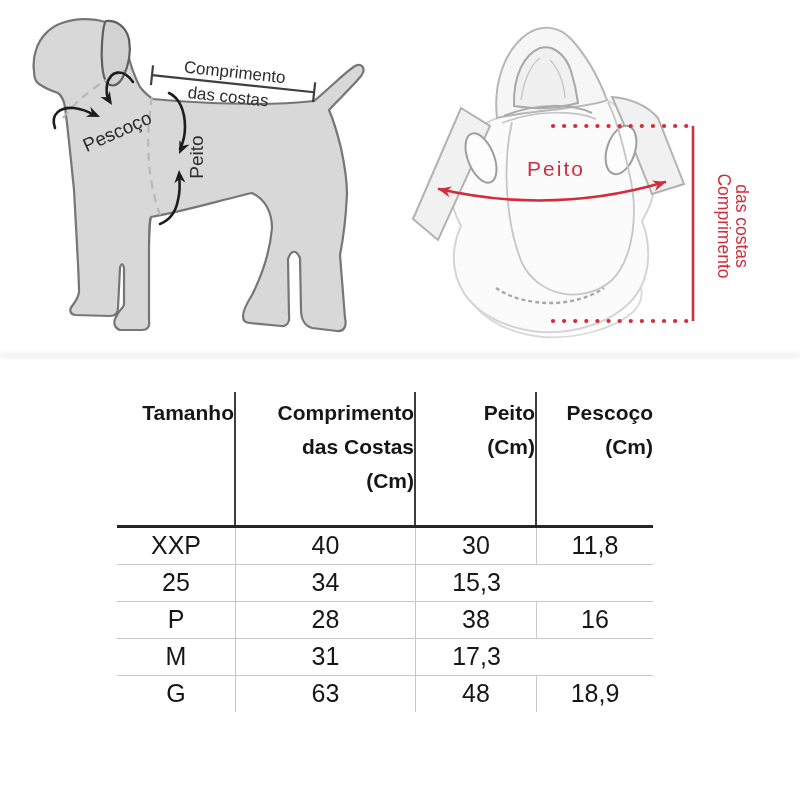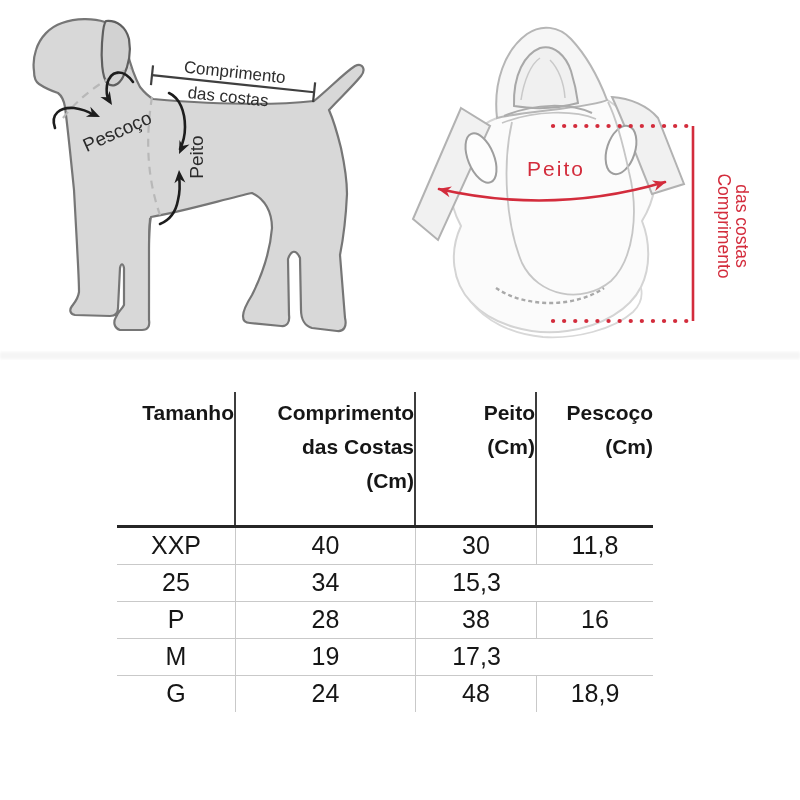--- a/index.html
+++ b/index.html
@@ -178,24 +178,24 @@
         <div class="td">15,3</div>
       </div>
       <div class="tr">
         <div class="td sep">P</div>
         <div class="td sep">28</div>
         <div class="td sep">38</div>
         <div class="td">16</div>
       </div>
       <div class="tr">
         <div class="td sep">M</div>
-        <div class="td sep">19</div>
+        <div class="td sep">31</div>
         <div class="td">17,3</div>
       </div>
       <div class="tr">
         <div class="td sep">G</div>
-        <div class="td sep">24</div>
+        <div class="td sep">63</div>
         <div class="td sep">48</div>
         <div class="td">18,9</div>
       </div>
     </div>
   </div>
 </div>
 
 </body></html>

